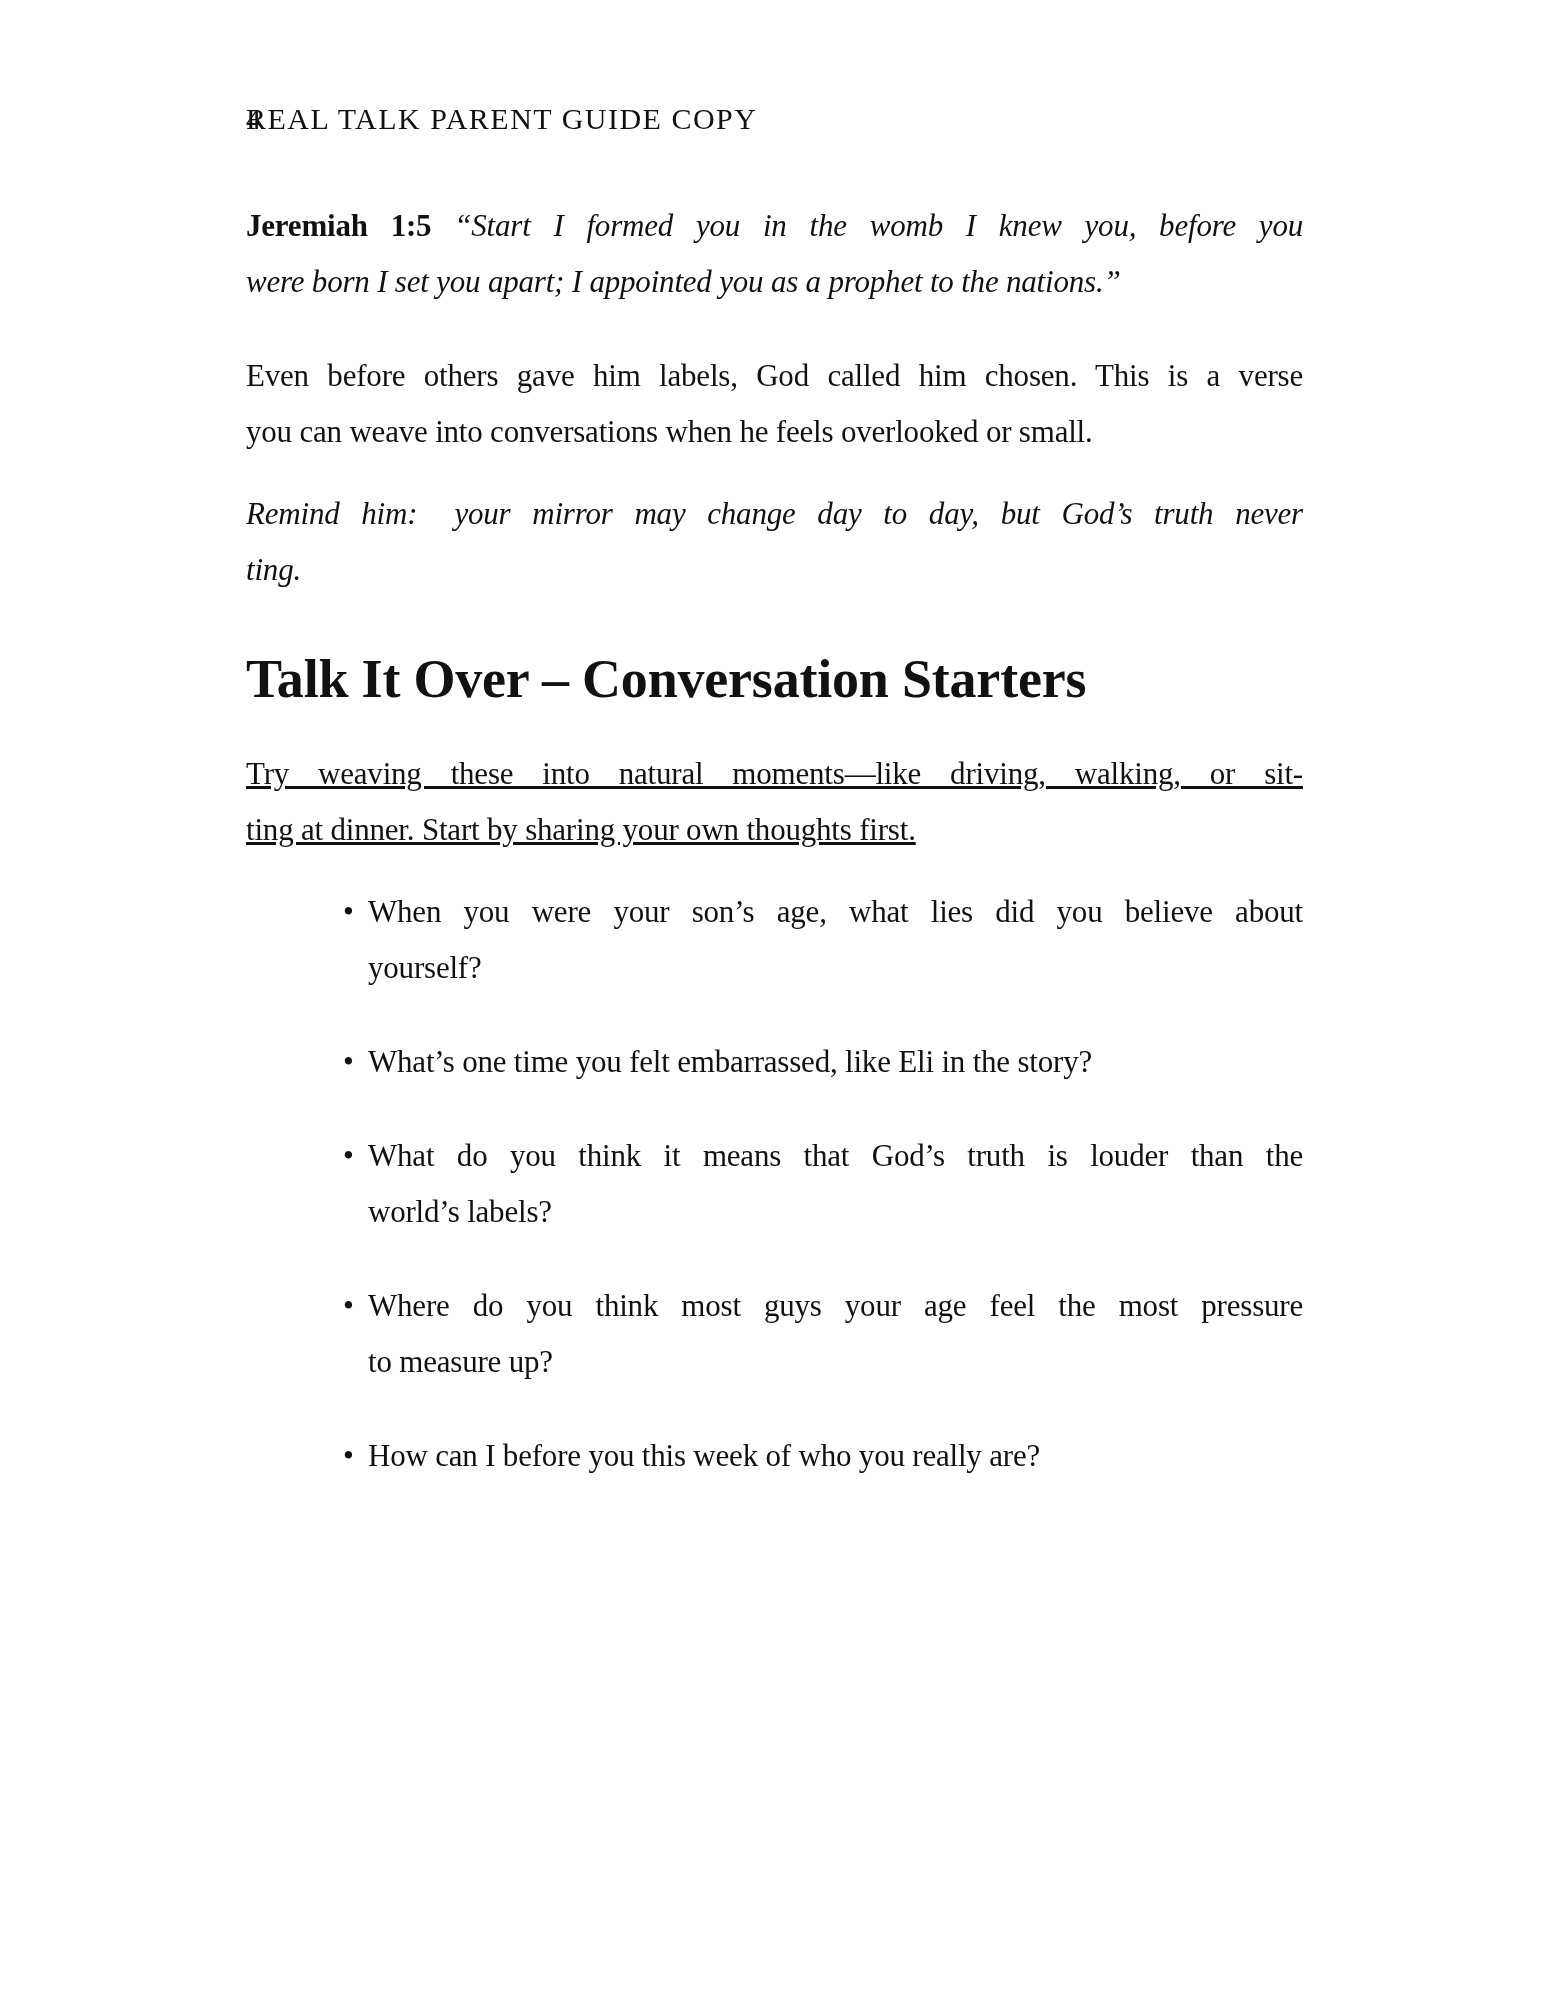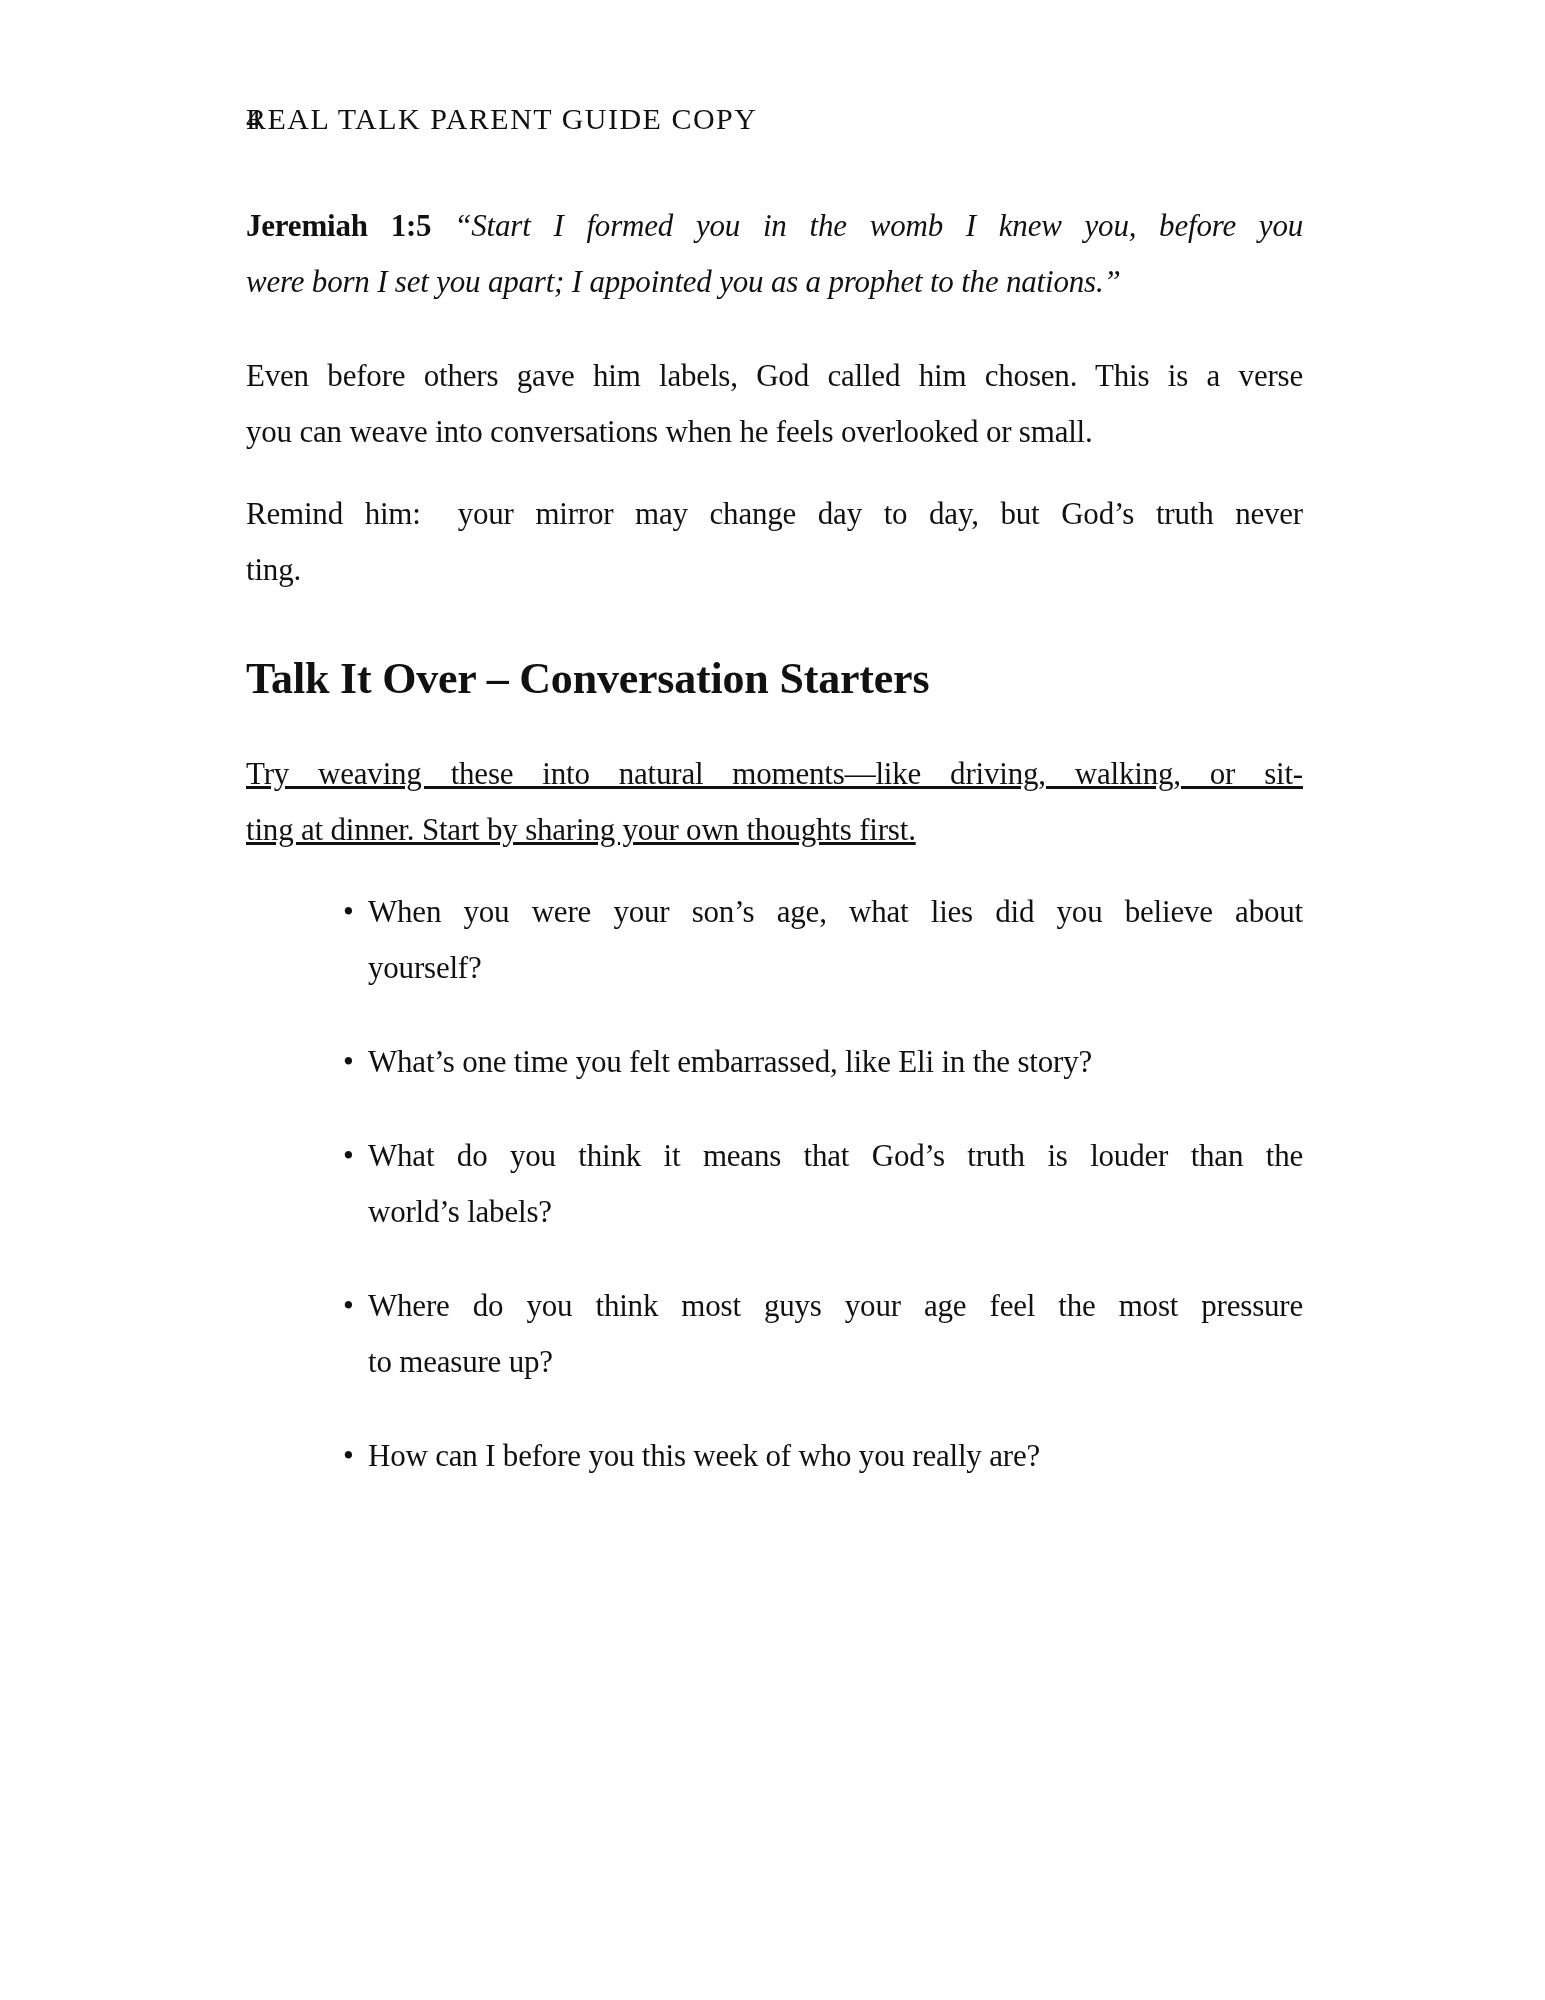--- a/index.html
+++ b/index.html
@@ -32,23 +32,23 @@
     letter-spacing: 1.5px;
   }
   
   .para { font-size: 31px; line-height: 56px; margin: 0; letter-spacing: -0.2px; }
   .line { display: block; height: 56px; overflow: hidden; }
   .jline { text-align: justify; text-align-last: justify; }
   .scripture { margin-top: 58px; }
   .ref { font-weight: bold; font-style: normal; }
   .scripture .quote { font-style: italic; }
   .para-context { margin-top: 38px; }
-  .para-reminder { margin-top: 26px; }
+  .para-reminder { margin-top: 26px; font-style: italic; }
   .heading {
-    font-size: 44px;
+    font-size: 54px;
     font-weight: bold;
     line-height: 54px;
     margin: 54px 0 0 0;
     letter-spacing: -0.2px;
   }
   .para-intro { margin-top: 40px; text-decoration: underline; }
   
   .bullets { list-style: none; margin: 26px 0 0 0; padding: 0; }
   .item {
     display: flex;

